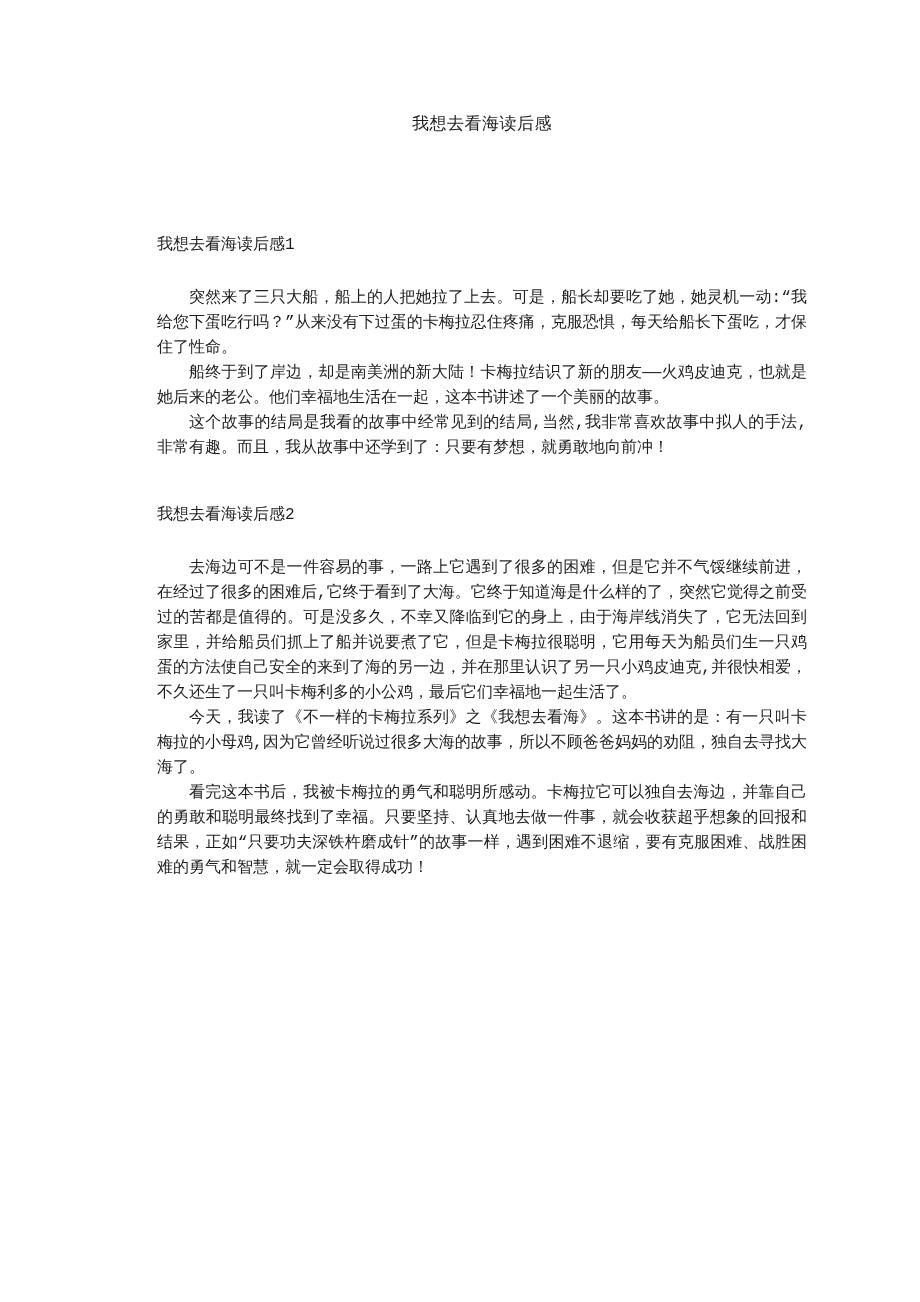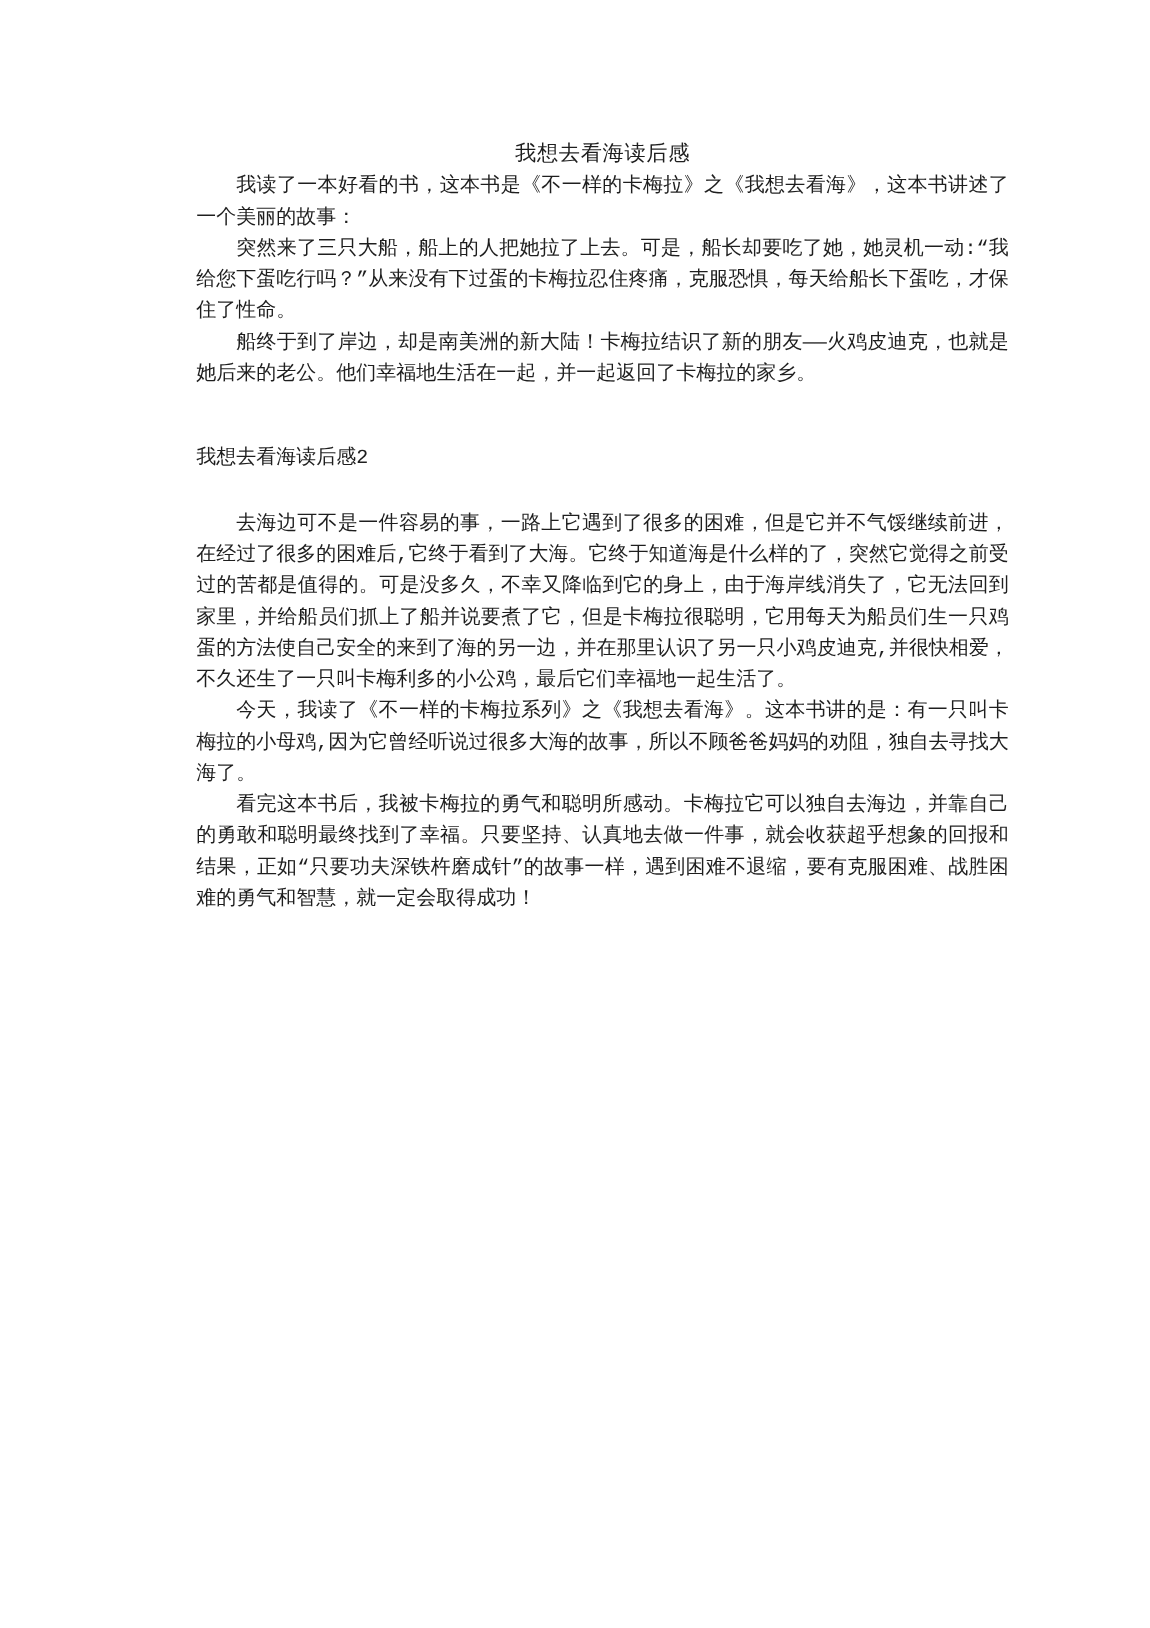--- a/index.html
+++ b/index.html
@@ -51,23 +51,24 @@
 </style>
 </head>
 <body>
 
 <div class="page">
   <div class="content">
 
     <h1 class="doc-title">我想去看海读后感</h1>
 
     <section class="section">
-      <p class="body-para">我读了一本好看的书，这本书是《不一样的卡梅拉》之《我想去看海》，这本书讲述了一个美丽的故事：</p>
+      <h2 class="section-heading">我想去看海读后感1</h2>
       <p class="body-para">突然来了三只大船，船上的人把她拉了上去。可是，船长却要吃了她，她灵机一动:“我给您下蛋吃行吗？”从来没有下过蛋的卡梅拉忍住疼痛，克服恐惧，每天给船长下蛋吃，才保住了性命。</p>
-      <p class="body-para">船终于到了岸边，却是南美洲的新大陆！卡梅拉结识了新的朋友——火鸡皮迪克，也就是她后来的老公。他们幸福地生活在一起，并一起返回了卡梅拉的家乡。</p>
+      <p class="body-para">船终于到了岸边，却是南美洲的新大陆！卡梅拉结识了新的朋友——火鸡皮迪克，也就是她后来的老公。他们幸福地生活在一起，这本书讲述了一个美丽的故事。</p>
+      <p class="body-para">这个故事的结局是我看的故事中经常见到的结局,当然,我非常喜欢故事中拟人的手法,非常有趣。而且，我从故事中还学到了：只要有梦想，就勇敢地向前冲！</p>
     </section>
 
     <section class="section">
       <h2 class="section-heading">我想去看海读后感2</h2>
       <p class="body-para">去海边可不是一件容易的事，一路上它遇到了很多的困难，但是它并不气馁继续前进，在经过了很多的困难后,它终于看到了大海。它终于知道海是什么样的了，突然它觉得之前受过的苦都是值得的。可是没多久，不幸又降临到它的身上，由于海岸线消失了，它无法回到家里，并给船员们抓上了船并说要煮了它，但是卡梅拉很聪明，它用每天为船员们生一只鸡蛋的方法使自己安全的来到了海的另一边，并在那里认识了另一只小鸡皮迪克,并很快相爱，不久还生了一只叫卡梅利多的小公鸡，最后它们幸福地一起生活了。</p>
       <p class="body-para">今天，我读了《不一样的卡梅拉系列》之《我想去看海》。这本书讲的是：有一只叫卡梅拉的小母鸡,因为它曾经听说过很多大海的故事，所以不顾爸爸妈妈的劝阻，独自去寻找大海了。</p>
       <p class="body-para">看完这本书后，我被卡梅拉的勇气和聪明所感动。卡梅拉它可以独自去海边，并靠自己的勇敢和聪明最终找到了幸福。只要坚持、认真地去做一件事，就会收获超乎想象的回报和结果，正如“只要功夫深铁杵磨成针”的故事一样，遇到困难不退缩，要有克服困难、战胜困难的勇气和智慧，就一定会取得成功！</p>
     </section>
 
 

